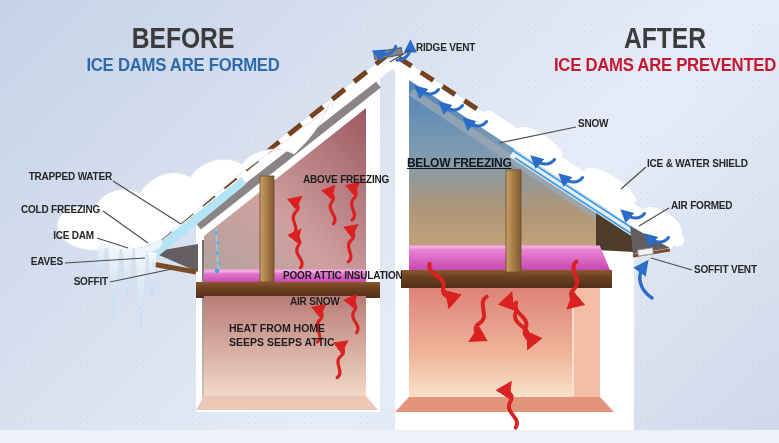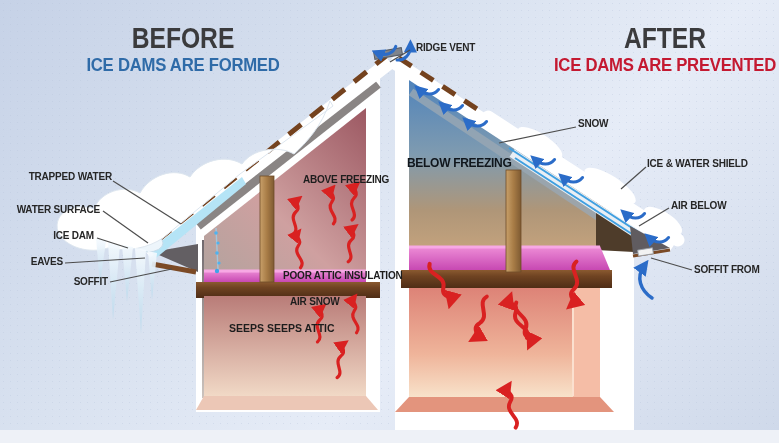--- a/index.html
+++ b/index.html
@@ -14,21 +14,21 @@
     background-size:7px 7px;opacity:.35;pointer-events:none;
   }
   #art{position:absolute;left:0;top:0;z-index:1;}
   .lbl{
     position:absolute;z-index:3;white-space:nowrap;
     font:700 10px/1.15 "Liberation Sans",sans-serif;
     color:#262626;letter-spacing:-0.2px;
   }
   .lbl.right-col{text-align:left;}
   .lbl.left-col{text-align:right;}
-  .lbl-md{font-size:12px;letter-spacing:-0.3px;}
+  .lbl-md{font-size:12px;letter-spacing:-0.3px;text-decoration:underline;}
   .note{font:700 10.5px/1.3 "Liberation Sans",sans-serif;}
   .hdr{position:absolute;z-index:3;text-align:center;}
   .hdr .t1{
     font-size:29px;font-weight:700;color:#3b3b3d;line-height:1;
     transform:scaleX(.85);transform-origin:center;letter-spacing:0;
   }
   .hdr .t2{
     font-size:19px;font-weight:700;line-height:1.1;margin-top:2px;
     transform:scaleX(.88);transform-origin:center;letter-spacing:-0.3px;
   }
@@ -255,33 +255,34 @@
   <div class="hdr" style="left:58px;top:24px;width:250px;">
     <div class="t1">BEFORE</div>
     <div class="t2 blue">ICE DAMS ARE FORMED</div>
   </div>
   <div class="hdr" style="left:536px;top:24px;width:258px;">
     <div class="t1">AFTER</div>
     <div class="t2 red">ICE DAMS ARE PREVENTED</div>
   </div>
 
   <div class="lbl left-col" style="right:667px;top:171px;">TRAPPED WATER</div>
-  <div class="lbl left-col" style="right:679px;top:204px;">WATER SURFACE</div>
+  <div class="lbl left-col" style="right:679px;top:204px;">COLD FREEZING</div>
   <div class="lbl left-col" style="right:685px;top:230px;text-align:center;">ICE DAM</div>
   <div class="lbl left-col" style="right:716px;top:256px;">EAVES</div>
   <div class="lbl left-col" style="right:671px;top:276px;">SOFFIT</div>
 
   <div class="lbl" style="left:303px;top:174px;color:#1d1d1d;">ABOVE FREEZING</div>
   <div class="lbl" style="left:283px;top:270px;color:#1d1d1d;">POOR ATTIC INSULATION</div>
   <div class="lbl" style="left:290px;top:296px;color:#1d1d1d;">AIR SNOW</div>
   <div class="note" style="position:absolute;z-index:3;left:229px;top:322px;color:#1d1d1d;">
+    <div>HEAT FROM HOME</div>
     <div>SEEPS SEEPS ATTIC</div>
   </div>
 
   <div class="lbl right-col" style="left:404px;top:42px;padding-left:12px;">RIDGE VENT</div>
   <div class="lbl right-col" style="left:578px;top:118px;">SNOW</div>
   <div class="lbl right-col" style="left:647px;top:158px;">ICE &amp; WATER SHIELD</div>
-  <div class="lbl right-col" style="left:671px;top:200px;">AIR BELOW</div>
-  <div class="lbl right-col" style="left:694px;top:264px;">SOFFIT FROM</div>
+  <div class="lbl right-col" style="left:671px;top:200px;">AIR FORMED</div>
+  <div class="lbl right-col" style="left:694px;top:264px;">SOFFIT VENT</div>
 
   <div class="lbl lbl-md" style="left:407px;top:157px;color:#10161c;">BELOW FREEZING</div>
 
 </div>
 
 </body></html>

